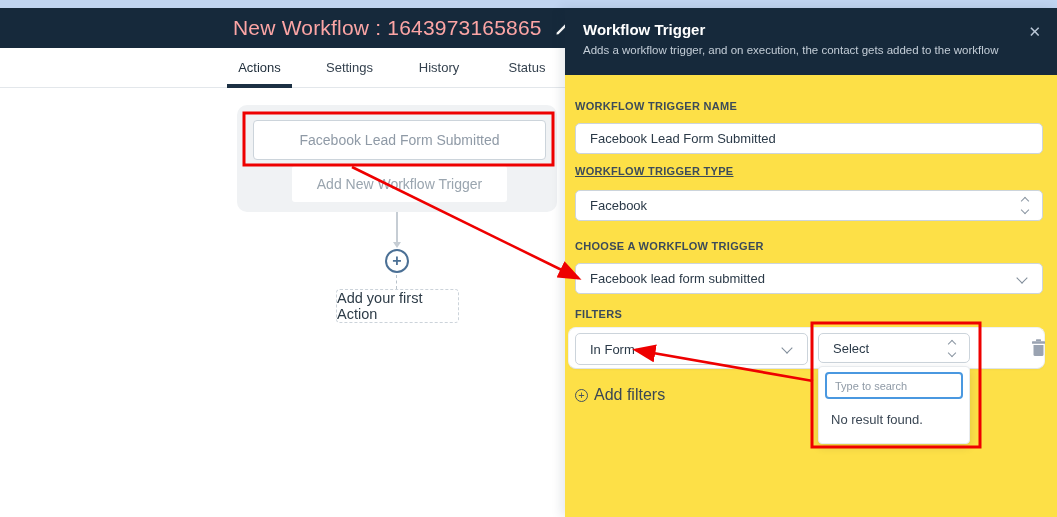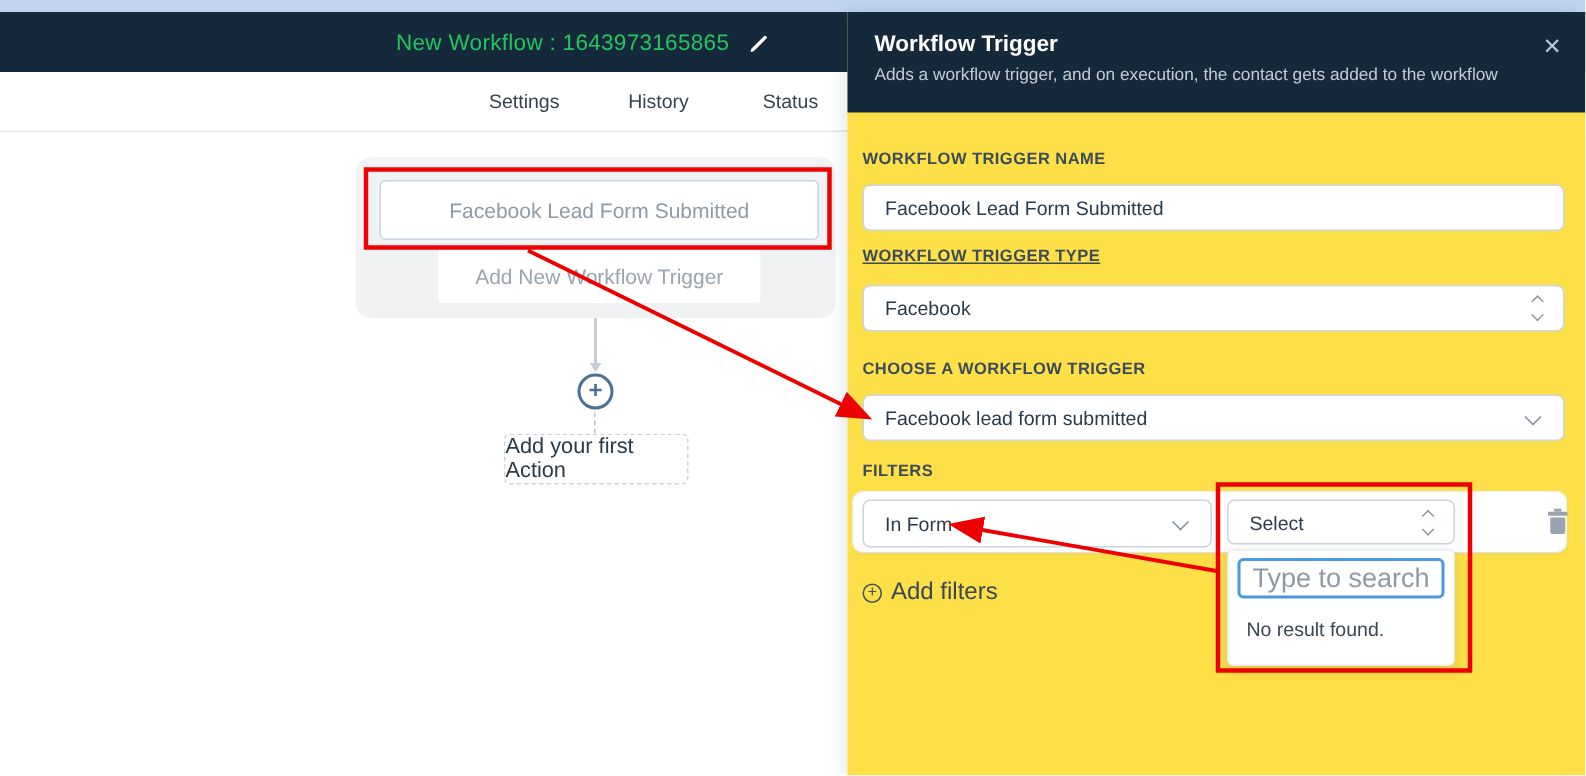--- a/index.html
+++ b/index.html
@@ -6,21 +6,21 @@
   html,body { width:1057px; height:517px; }
   body { font-family:"Liberation Sans", sans-serif; background:#fff; }
   .screen { position:relative; width:1057px; height:517px; overflow:hidden; background:#fff; }
 
   
   .top-strip { position:absolute; left:0; top:0; width:1057px; height:8px; background:#c0d4f0; }
 
   
   .main-header { position:absolute; left:0; top:8px; width:1057px; height:40px; background:#16293b; }
   .title-wrap { position:absolute; left:233px; top:0; height:40px; display:flex; align-items:center; gap:13px; }
-  .page-title { color:#22c55e; font-size:15px; font-weight:500; letter-spacing:.2px;margin-left:31px; }
+  .page-title { color:#fca5a5; font-size:21px; font-weight:500; letter-spacing:.2px; }
   .pencil { width:15px; height:15px; cursor:pointer; }
 
   
   .tab-bar { position:absolute; left:0; top:48px; width:565px; height:40px; background:#ffffff; border-bottom:1px solid #e3e7eb; }
   .tab { position:absolute; top:0; height:39px; display:flex; align-items:center; justify-content:center; font-size:13px; color:#35424f; cursor:pointer; }
   .tab.active { color:#22303d; }
   .tab.active::after { content:""; position:absolute; left:0; right:0; bottom:-1px; height:4px; background:#1c3043; }
   .tab-actions { left:227px; width:65px; }
   .tab-settings { left:312px; width:75px; }
   .tab-history { left:404px; width:70px; }
@@ -55,21 +55,21 @@
   .stepper .up { transform:rotate(-135deg); }
   .stepper .down { transform:rotate(45deg); }
 
   
   .filter-card { position:absolute; left:3px; top:319px; width:477px; height:42px; background:#fff; border:1px solid #eef1f3; border-bottom-color:#dfe4e8; border-radius:8px; box-shadow:0 1px 2px rgba(0,0,0,.03); }
   .select-inform { position:absolute; left:10px; top:325px; width:233px; height:32px; }
   .select-operand { position:absolute; left:253px; top:325px; width:152px; height:30px; }
   .trash { position:absolute; left:465px; top:330px; width:17px; height:19px; cursor:pointer; }
 
   .dropdown-card { position:absolute; left:253px; top:358px; width:152px; height:78px; background:#fff; border:1px solid #e8ebee; border-radius:4px; box-shadow:0 3px 8px rgba(30,45,60,.14); }
-  .search-input { position:absolute; left:6px; top:5px; width:138px; height:27px; border:2px solid #4a98e0; border-radius:4px; font-size:18px; color:#2b3a48; padding:0 8px; font-family:"Liberation Sans", sans-serif; }
+  .search-input { position:absolute; left:6px; top:5px; width:138px; height:27px; border:2px solid #4a98e0; border-radius:4px; font-size:11px; color:#2b3a48; padding:0 8px; font-family:"Liberation Sans", sans-serif; }
   .search-input::placeholder { color:#8f9aa6; }
   .no-result { position:absolute; left:12px; top:45px; font-size:13px; color:#3a4653; }
 
   .add-filters { position:absolute; left:10px; top:378px; display:flex; align-items:center; gap:6px; cursor:pointer; }
   .add-filters .circle-plus { width:13px; height:13px; border:1.2px solid #44525f; border-radius:50%; color:#44525f; font-size:11px; line-height:11px; display:flex; align-items:center; justify-content:center; }
   .add-filters .txt { font-size:16px; color:#3a4754; }
 
   
   .annotations { position:absolute; left:0; top:0; width:1057px; height:517px; pointer-events:none; z-index:50; }
 </style>
@@ -83,20 +83,21 @@
   <header class="main-header">
     <div class="title-wrap">
       <span class="page-title">New Workflow : 1643973165865</span>
       <svg class="pencil" viewBox="0 0 16 16">
         <path d="M1.5 14.5 l2.2-0.5 9-9 a1 1 0 0 0 0-1.4 l-0.3-0.3 a1 1 0 0 0-1.4 0 l-9 9 z" fill="#ffffff"></path>
       </svg>
     </div>
   </header>
 
   <nav class="tab-bar">
+    <div class="tab tab-actions active">Actions</div>
     <div class="tab tab-settings">Settings</div>
     <div class="tab tab-history">History</div>
     <div class="tab tab-status">Status</div>
   </nav>
 
   <main class="canvas">
     <div class="trigger-container"></div>
     <div class="trigger-box">Facebook Lead Form Submitted</div>
     <div class="add-trigger-box">Add New Workflow Trigger</div>
     <div class="connector"></div>

